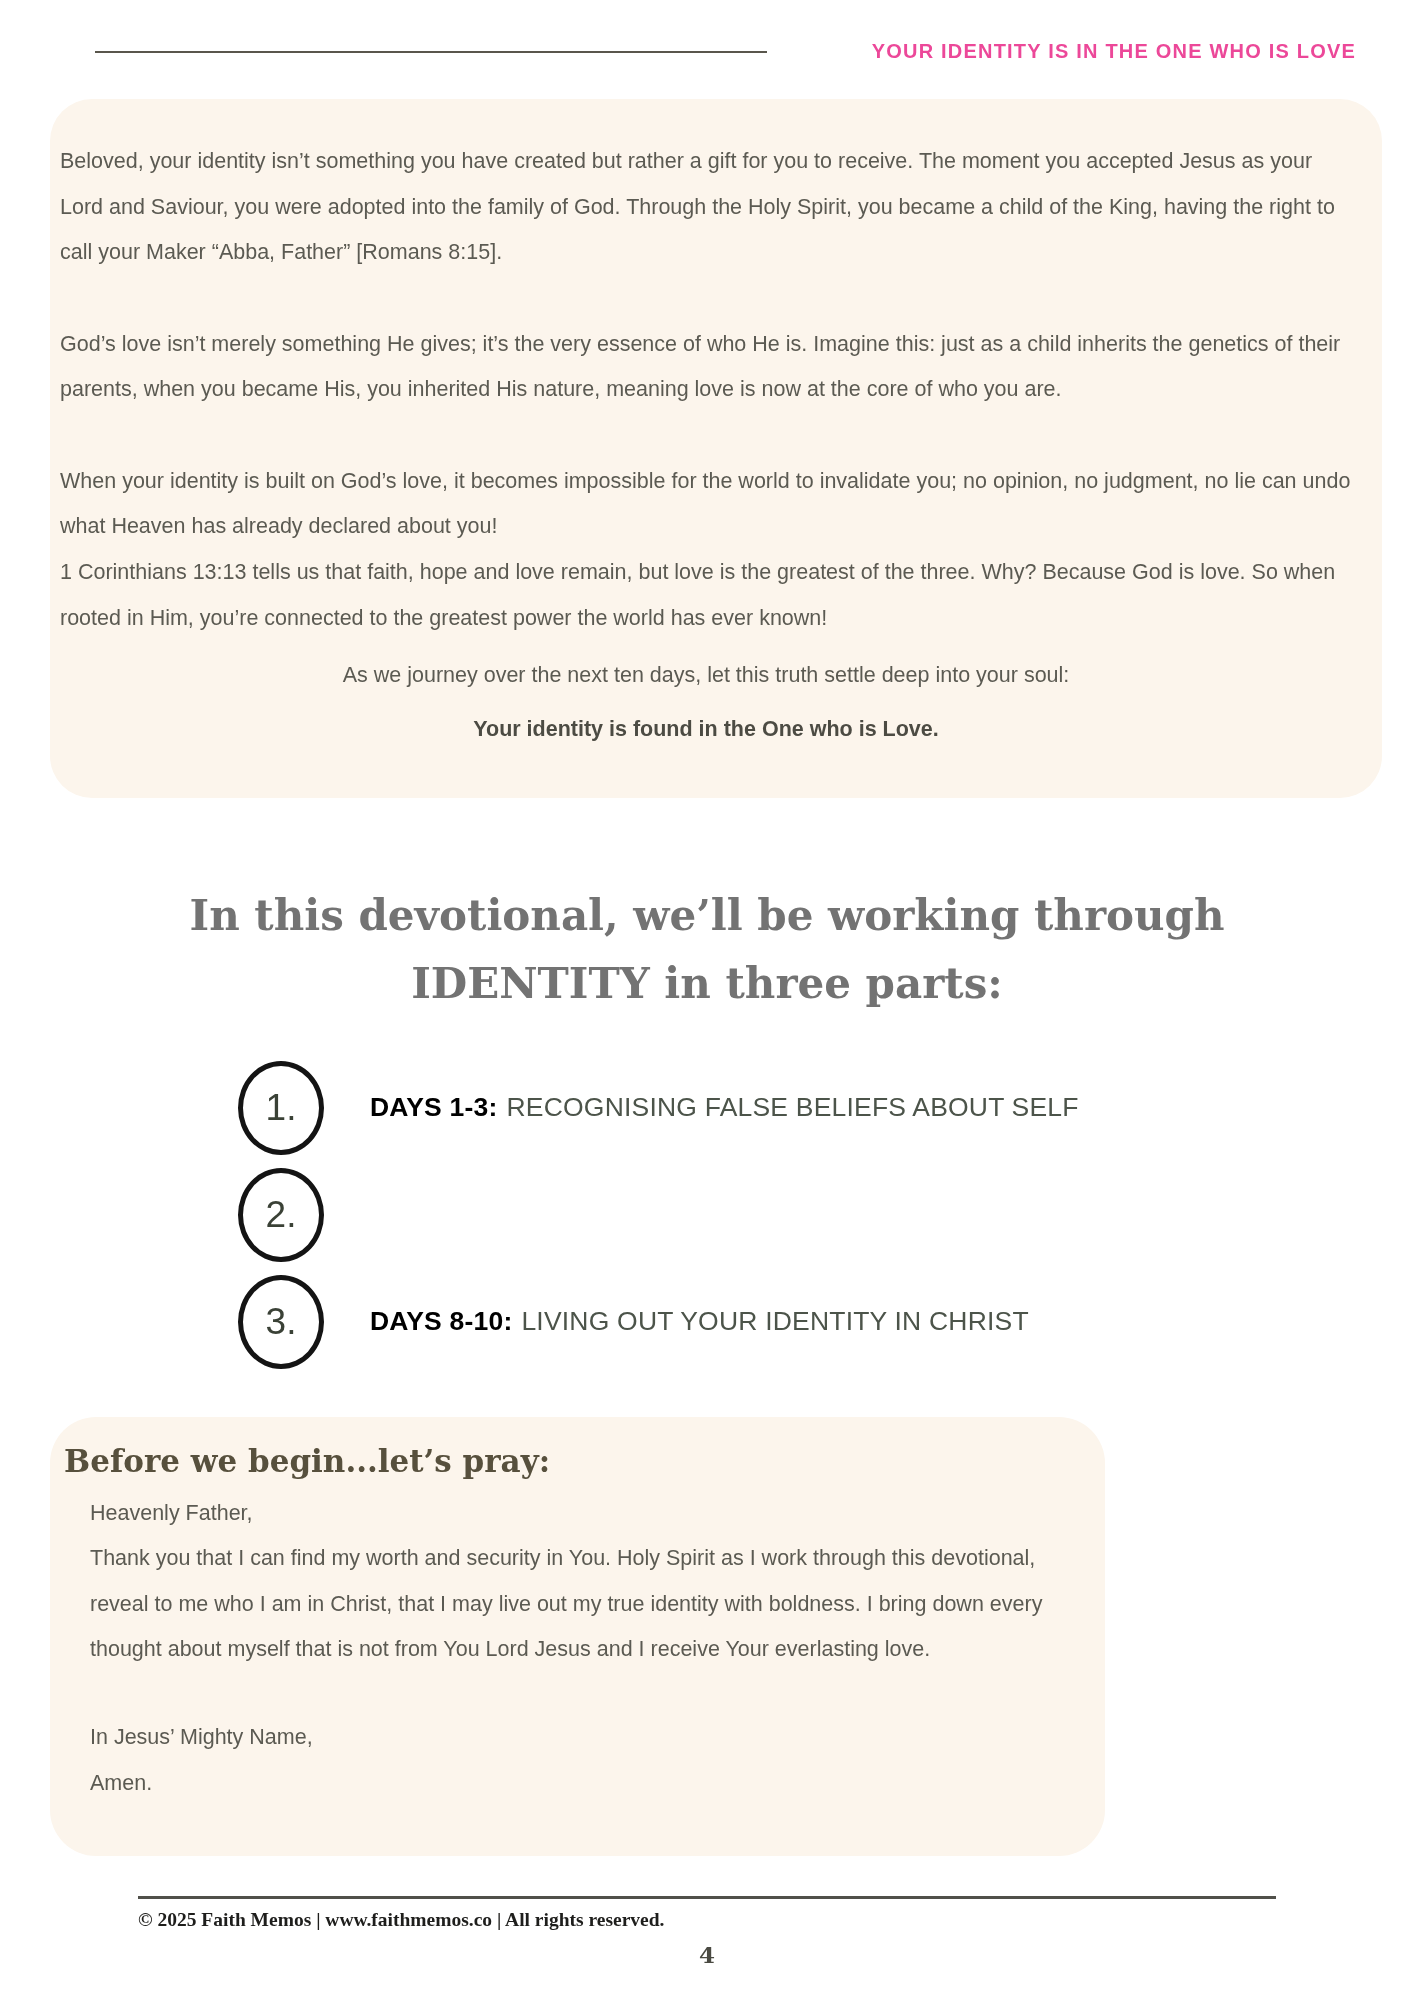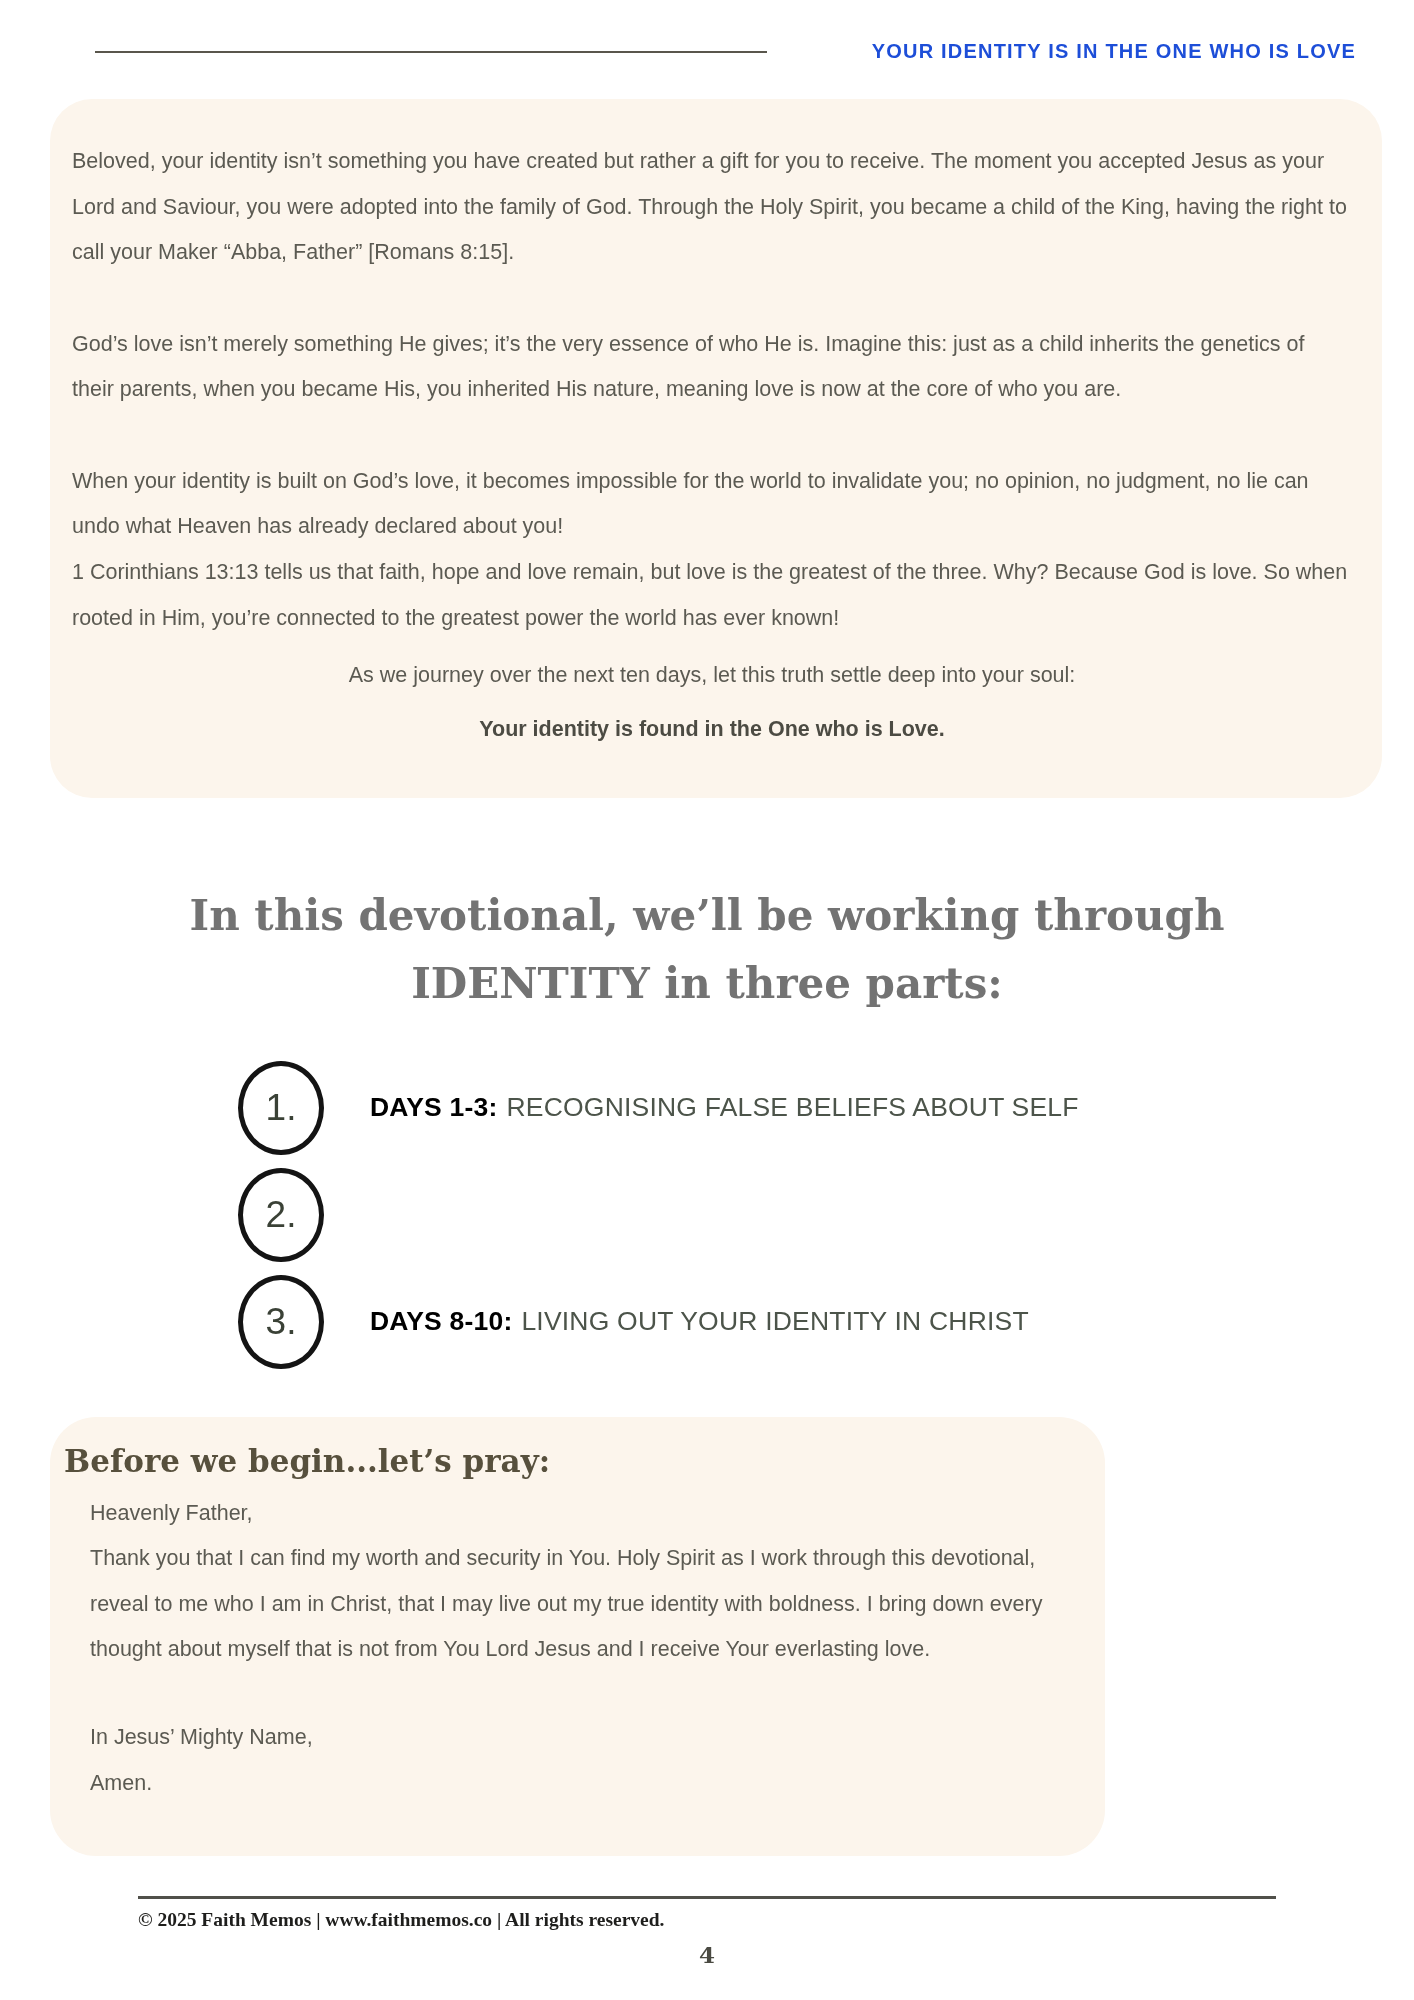--- a/index.html
+++ b/index.html
@@ -22,30 +22,30 @@
   .header-rule {
     width: 672px;
     height: 2px;
     background: #59564c;
   }
   .header-title {
     margin-left: auto;
     font-size: 20px;
     font-weight: 700;
     letter-spacing: 1.2px;
-    color: #1d4ed8;
+    color: #ec4899;
     white-space: nowrap;
   }
 
   
   .intro-box {
     margin: 36px 32px 0 50px;
     background: #fcf5ec;
     border-radius: 42px;
-    padding: 40px 30px 46px 22px;
+    padding: 40px 30px 46px 10px;
   }
   .body-text {
     font-size: 21.5px;
     line-height: 2.12;
     color: #5b5a52;
   }
   .intro-box p { margin: 0; }
   .p-gap { margin-top: 46px !important; }
   .center-line {
     text-align: center;

